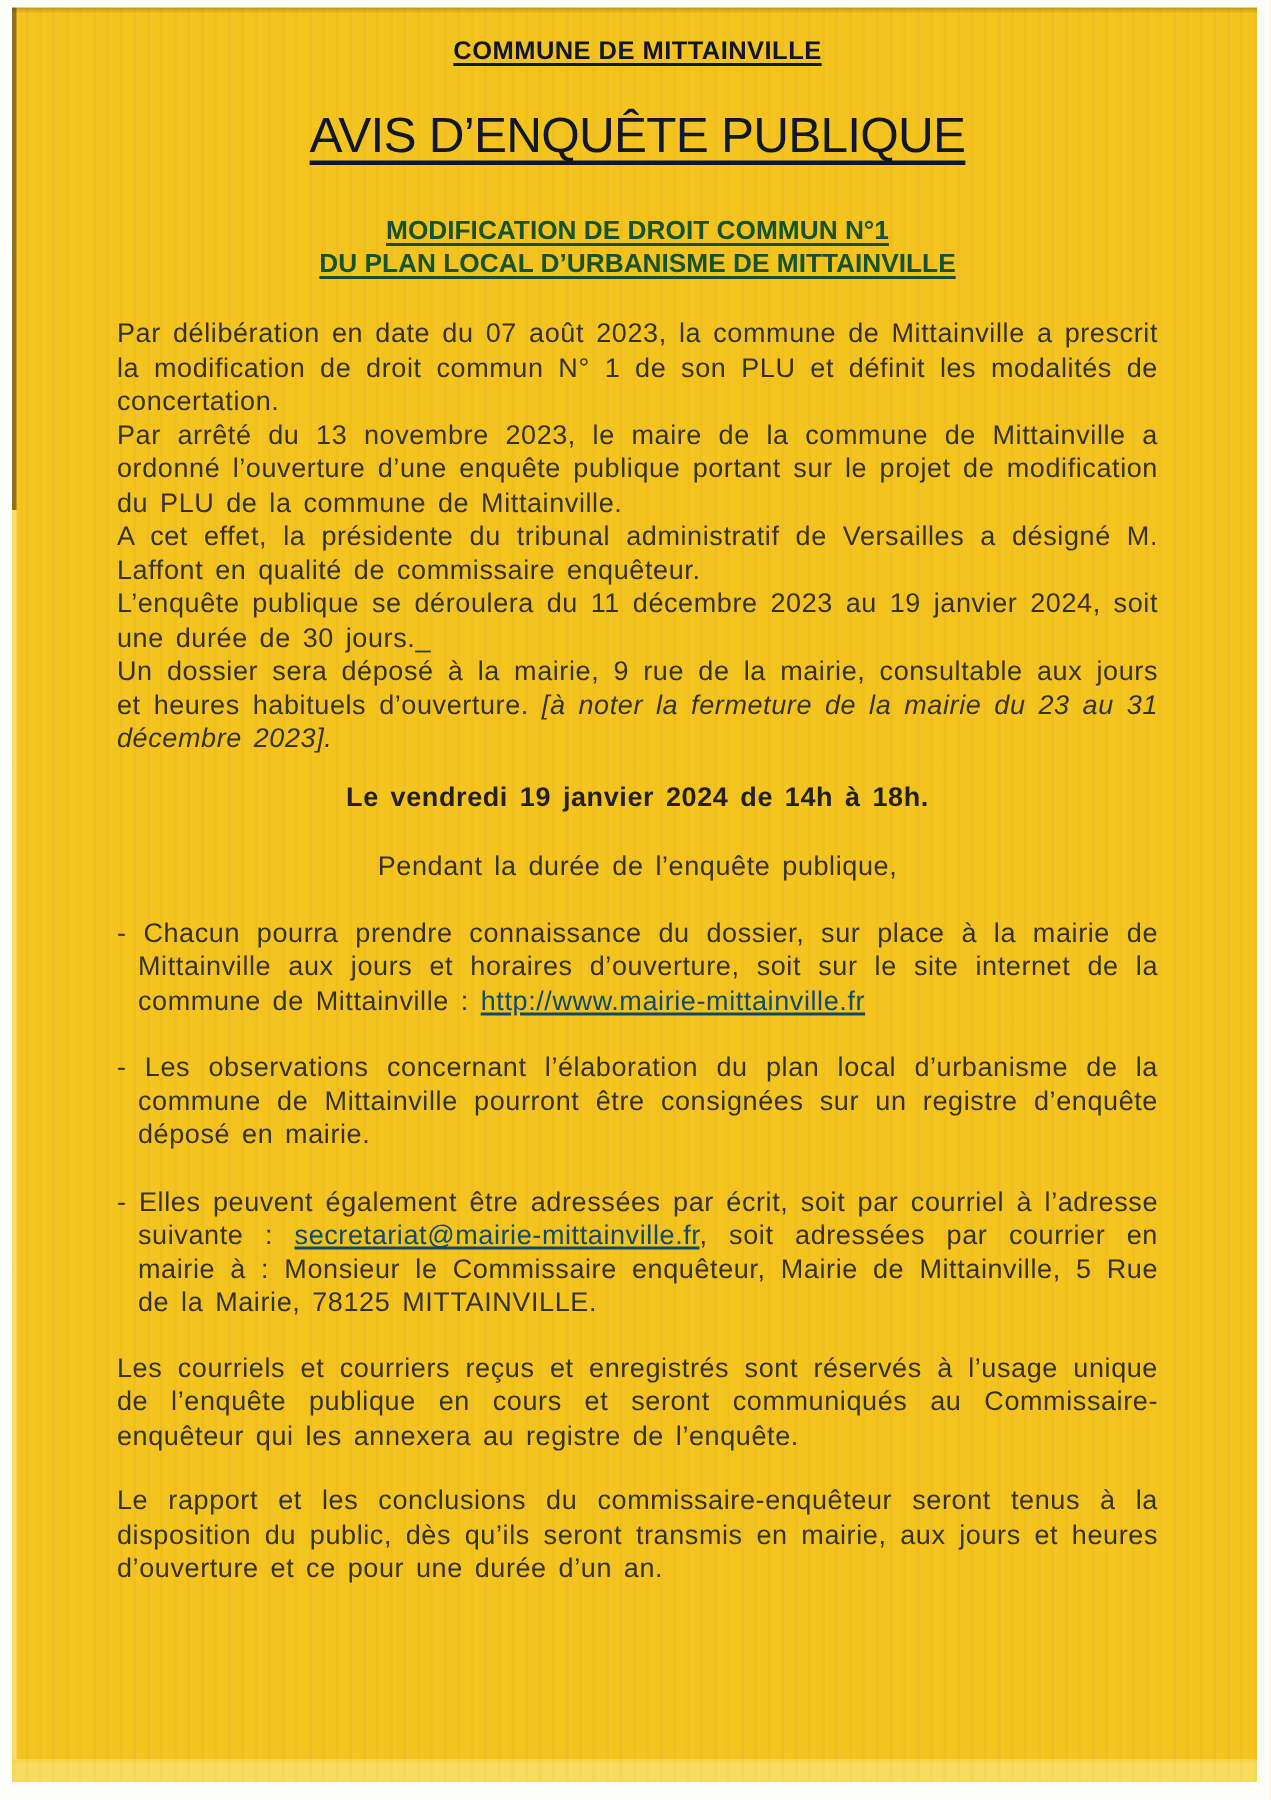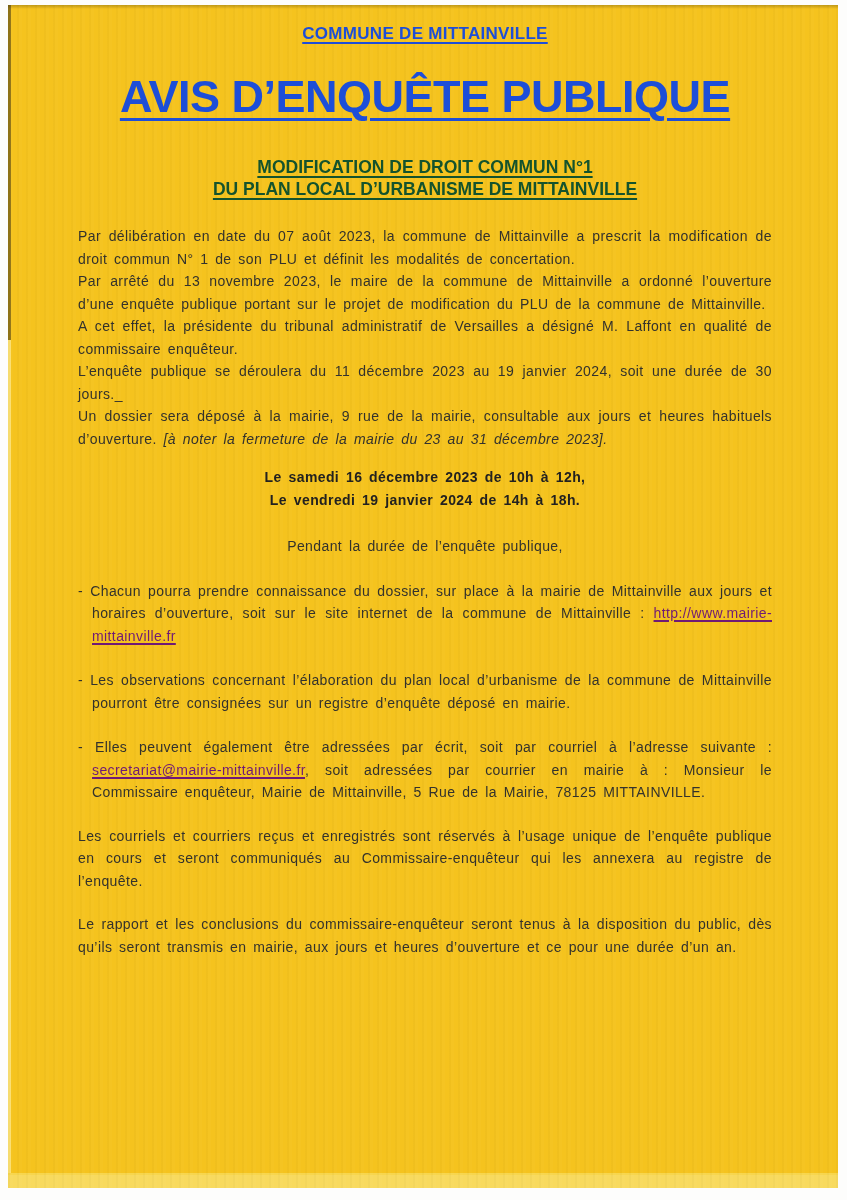--- a/index.html
+++ b/index.html
@@ -44,33 +44,33 @@
     padding: 0 66px 0 70px;
     color: #33322d;
   }
 
   .commune {
     margin-top: 19px;
     text-align: center;
     font-size: 17px;
     font-weight: bold;
     letter-spacing: 0.3px;
-    color: #1d4ed8;
+    color: #0f172a;
     text-decoration: underline;
     text-decoration-thickness: 2px;
     text-underline-offset: 3px;
   }
 
   .title {
     margin: 27px 0 0 0;
     text-align: center;
-    font-size: 45px;
-    font-weight: bold;
+    font-size: 33px;
+    font-weight: normal;
     letter-spacing: -0.5px;
-    color: #1d4ed8;
+    color: #0f172a;
     text-decoration: underline;
     text-decoration-thickness: 3px;
     text-underline-offset: 6px;
   }
 
   .subtitle {
     margin-top: 33px;
     text-align: center;
     font-size: 17.5px;
     font-weight: bold;
@@ -79,31 +79,31 @@
   }
   .subtitle .sub-line {
     display: inline-block;
     text-decoration: underline;
     text-decoration-thickness: 2px;
     text-underline-offset: 3px;
   }
 
   .bodytext {
     margin-top: 25px;
-    font-size: 14px;
+    font-size: 18px;
     line-height: 22.5px;
     letter-spacing: 0.4px;
     word-spacing: 2.5px;
   }
 
   .para { margin: 0; text-align: justify; }
   .italic { font-style: italic; }
 
   .doclink {
-    color: #701a75;
+    color: #0c4a6e;
     text-decoration: underline;
     text-decoration-thickness: 1.5px;
     text-underline-offset: 2px;
     cursor: pointer;
   }
 
   .reception {
     margin-top: 16px;
     text-align: center;
     font-weight: bold;
@@ -157,21 +157,20 @@
 
         <p class="para">A cet effet, la présidente du tribunal administratif de Versailles a désigné M. Laffont en qualité de commissaire enquêteur.</p>
 
         <p class="para">L’enquête publique se déroulera du 11 décembre 2023 au 19 janvier 2024, soit une durée de 30 jours._</p>
 
         <p class="para">
           <span>Un dossier sera déposé à la mairie, 9 rue de la mairie, consultable aux jours et heures habituels d’ouverture. </span><span class="italic">[à noter la fermeture de la mairie du 23 au 31 décembre 2023].</span>
         </p>
 
         <div class="reception">
-          <div class="reception-line">Le samedi 16 décembre 2023 de 10h à 12h,</div>
           <div class="reception-line">Le vendredi 19 janvier 2024 de 14h à 18h.</div>
         </div>
 
         <p class="para pendant">Pendant la durée de l’enquête publique,</p>
 
         <p class="para dash-item">
           <span>- </span><span>Chacun pourra prendre connaissance du dossier, sur place à la mairie de Mittainville aux jours et horaires d’ouverture, soit sur le site internet de la commune de Mittainville : </span><a class="doclink">http://www.mairie-mittainville.fr</a>
         </p>
 
         <p class="para dash-item">

